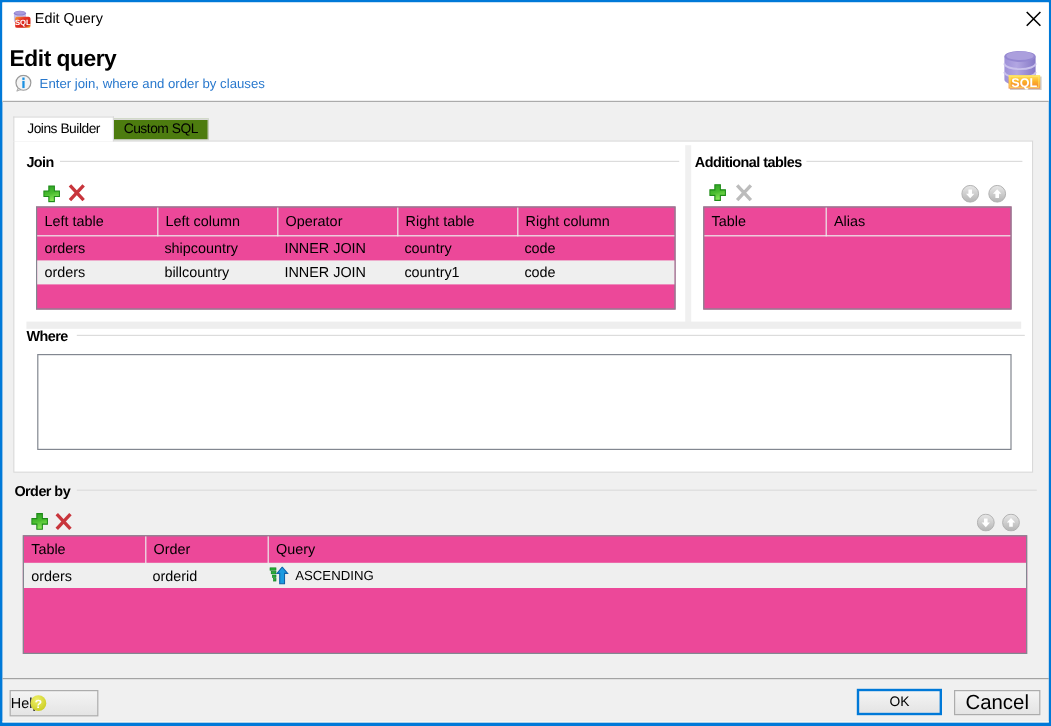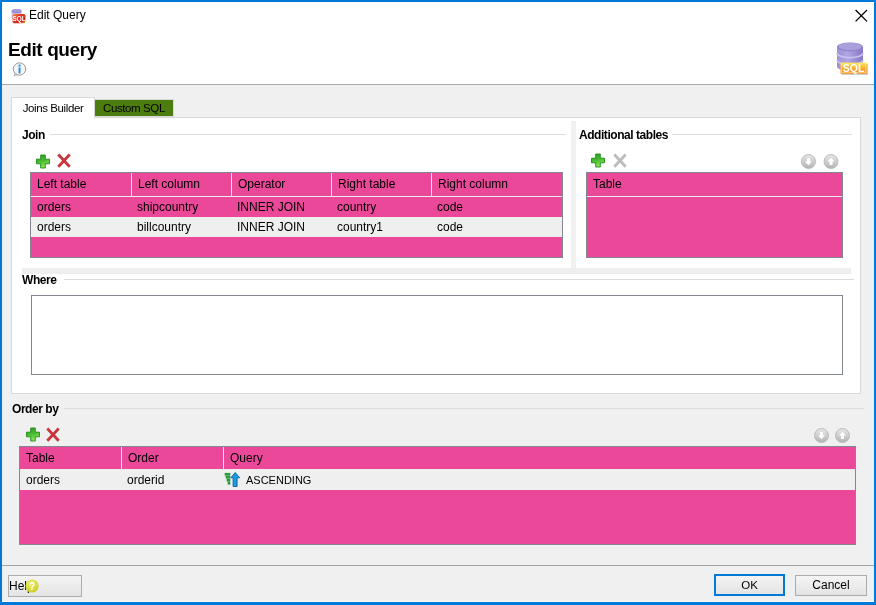--- a/index.html
+++ b/index.html
@@ -60,20 +60,21 @@
     <path d="M8.6 5 L20 16.4 M20 5 L8.6 16.4" stroke="#000" stroke-width="1.3" fill="none"></path>
   </svg>
   <div class="abs" id="h1">Edit query</div>
 
   <svg class="abs" style="left:10px;top:60px" width="15" height="15" viewBox="0 0 15 15">
     <circle cx="7.5" cy="7" r="6.2" fill="#f4f4f4" stroke="#9a9a9a" stroke-width="1"></circle>
     <path d="M3 11.5 L2 14 L5.5 12.6 Z" fill="#d9d9d9" stroke="#9a9a9a" stroke-width="0.6"></path>
     <rect x="6.6" y="2.6" width="1.9" height="2" fill="#1c90e0"></rect>
     <rect x="6.6" y="5.4" width="1.9" height="6" fill="#1c90e0"></rect>
   </svg>
+  <div class="abs" id="subtitle">Enter join, where and order by clauses</div>
 
   <svg class="abs" style="left:831px;top:37px" width="36" height="38" viewBox="0 0 36 38">
     <defs>
       <linearGradient id="cyl" x1="0" y1="0" x2="1" y2="0">
         <stop offset="0" stop-color="#9e91d8"></stop>
           <stop offset="0.4" stop-color="#b2a6e2"></stop>
           <stop offset="1" stop-color="#8578c6"></stop>
       </linearGradient>
       <linearGradient id="badge" x1="0" y1="0" x2="0" y2="1">
         <stop offset="0" stop-color="#ffe95e"></stop>
@@ -158,20 +159,21 @@
       </defs>
     <circle cx="7.5" cy="7.5" r="7" fill="url(#circ)" stroke="#b0b0b0" stroke-width="0.8"></circle>
     <path d="M7.5 11.3 L4 7.5 h2 v-3.5 h3 v3.5 h2 z" fill="#fff"></path>
     <circle cx="30" cy="7.5" r="7" fill="url(#circ)" stroke="#b0b0b0" stroke-width="0.8"></circle>
     <path d="M30 3.7 L26.5 7.5 h2 v3.5 h3 v-3.5 h2 z" fill="#fff"></path>
   </svg>
 
   <div class="abs tbl" style="left:584px;top:170px;width:257px;height:86px;z-index:2">
     <div class="thead" style="height:24px">
       <div class="c" style="width:101px">Table</div>
+      <div class="c" style="flex:1">Alias</div>
     </div>
     <div class="hdrline" style="top:23px"></div>
   </div>
 
   <div class="abs" style="left:20px;top:266px;width:829px;height:6px;background:#eeeeee;z-index:2"></div>
 
   <div class="abs grouplbl" style="left:20px;top:271px;z-index:2">Where</div>
   <div class="abs gline" style="left:62px;top:277px;width:790px;z-index:2"></div>
   <div class="abs" style="left:29px;top:293px;width:812px;height:80px;background:#fff;border:1px solid #828790;z-index:2"></div>
 
@@ -216,15 +218,15 @@
     <defs>
         <radialGradient id="helpg" cx="0.4" cy="0.3" r="0.9">
       <stop offset="0" stop-color="#eff06a"></stop>
           <stop offset="1" stop-color="#c3c513"></stop>
         </radialGradient>
       </defs>
     <circle cx="7" cy="7" r="6.6" fill="url(#helpg)"></circle>
     <text x="7" y="11" font-size="10" font-weight="bold" fill="#fff" text-anchor="middle" font-family="Liberation Sans">?</text>
   </svg>
   <div class="abs btn" style="left:712px;top:572px;width:71px;height:22px;line-height:18px;border:2px solid #0079d8;font-size:11.5px">OK</div>
-  <div class="abs btn" style="left:793px;top:573px;width:72px;height:21px;line-height:19px;font-size:12px">Cancel</div>
+  <div class="abs btn" style="left:793px;top:573px;width:72px;height:21px;line-height:19px;font-size:17px">Cancel</div>
   <div class="abs" style="left:0;top:599px;width:872px;height:1px;background:#fbfaf3"></div>
 </div>
 
 </body></html>

